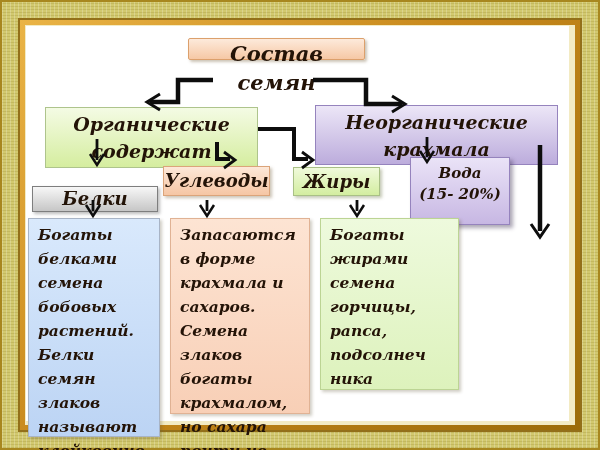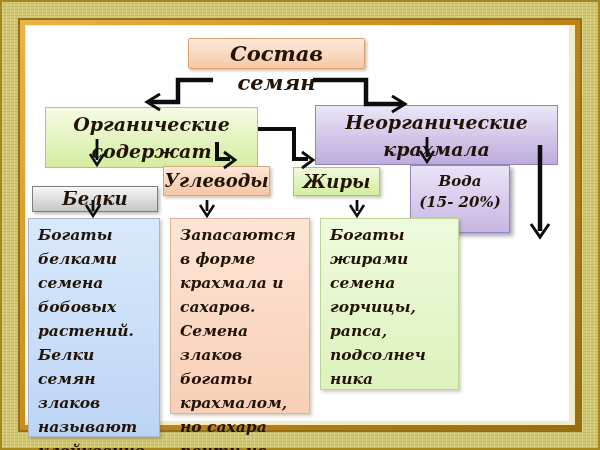--- a/index.html
+++ b/index.html
@@ -22,21 +22,21 @@
   .f-hair{inset:25px;background:#f3ebc4;}
   .f-content{left:26px;top:26px;right:31px;bottom:29px;background:#ffffff;}
 
   
   .node{
     position:absolute;box-sizing:border-box;
     font-style:italic;font-weight:700;color:#231307;
     text-align:center;overflow-wrap:break-word;
   }
   .title-box{
-    left:188px;top:38px;width:177px;height:31px;
+    left:188px;top:38px;width:177px;height:22px;
     background:linear-gradient(180deg,#fdeadb 0%,#f6c8a5 100%);
     border:1px solid #dca06c;border-radius:2px;
     font-size:21px;line-height:29px;
     box-shadow:2px 2px 3px rgba(110,85,45,.35);
   }
   .organic-box{
     left:45px;top:107px;width:213px;height:61px;
     background:linear-gradient(180deg,#f4fbe4 0%,#d5ed9f 100%);
     border:1px solid #aec48c;
     font-size:19px;line-height:27px;padding-top:3px;
@@ -67,21 +67,20 @@
     border:1px solid #a9c086;
     font-size:18px;line-height:27px;
     box-shadow:2px 2px 3px rgba(90,100,45,.35);
   }
   .water-box{
     left:410px;top:157px;width:100px;height:68px;
     background:linear-gradient(180deg,#eae3f7 0%,#c7b7e3 100%);
     border:1px solid #9583bd;
     font-size:15px;line-height:21px;padding:5px 8px 0 8px;
     box-shadow:3px 3px 4px rgba(70,60,90,.45);
-    margin-top:8px;
   }
   .salts-box{
     left:465px;top:240px;width:97px;height:77px;
     background:linear-gradient(180deg,#eae3f7 0%,#c9bae2 100%);
     border:1px solid #9583bd;
     font-size:15px;line-height:22px;padding:5px 16px 0 16px;
     box-shadow:3px 3px 4px rgba(70,60,90,.45);
   }
   .desc{
     font-size:15.5px;line-height:24px;text-align:left;

